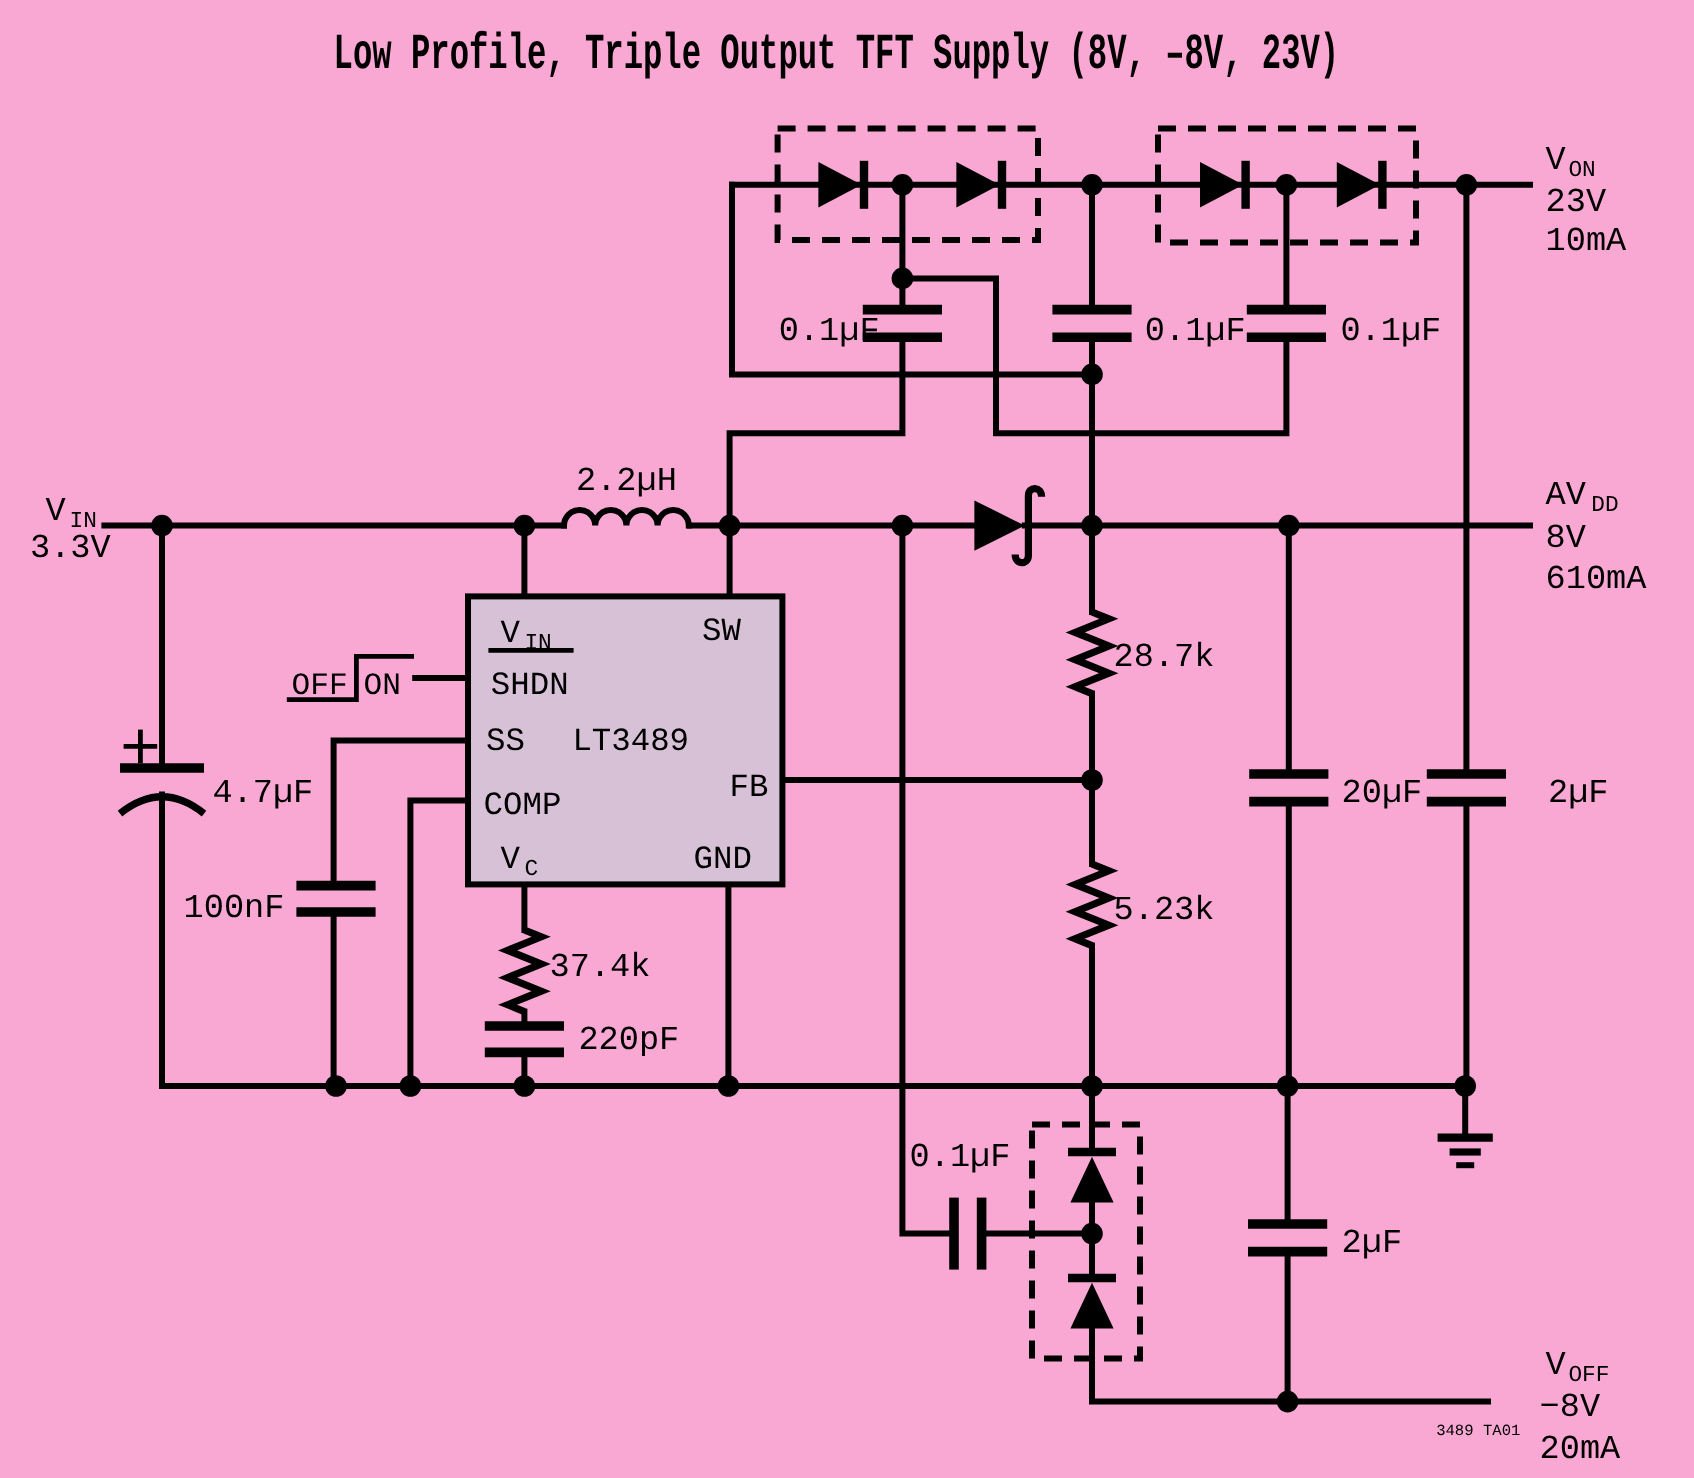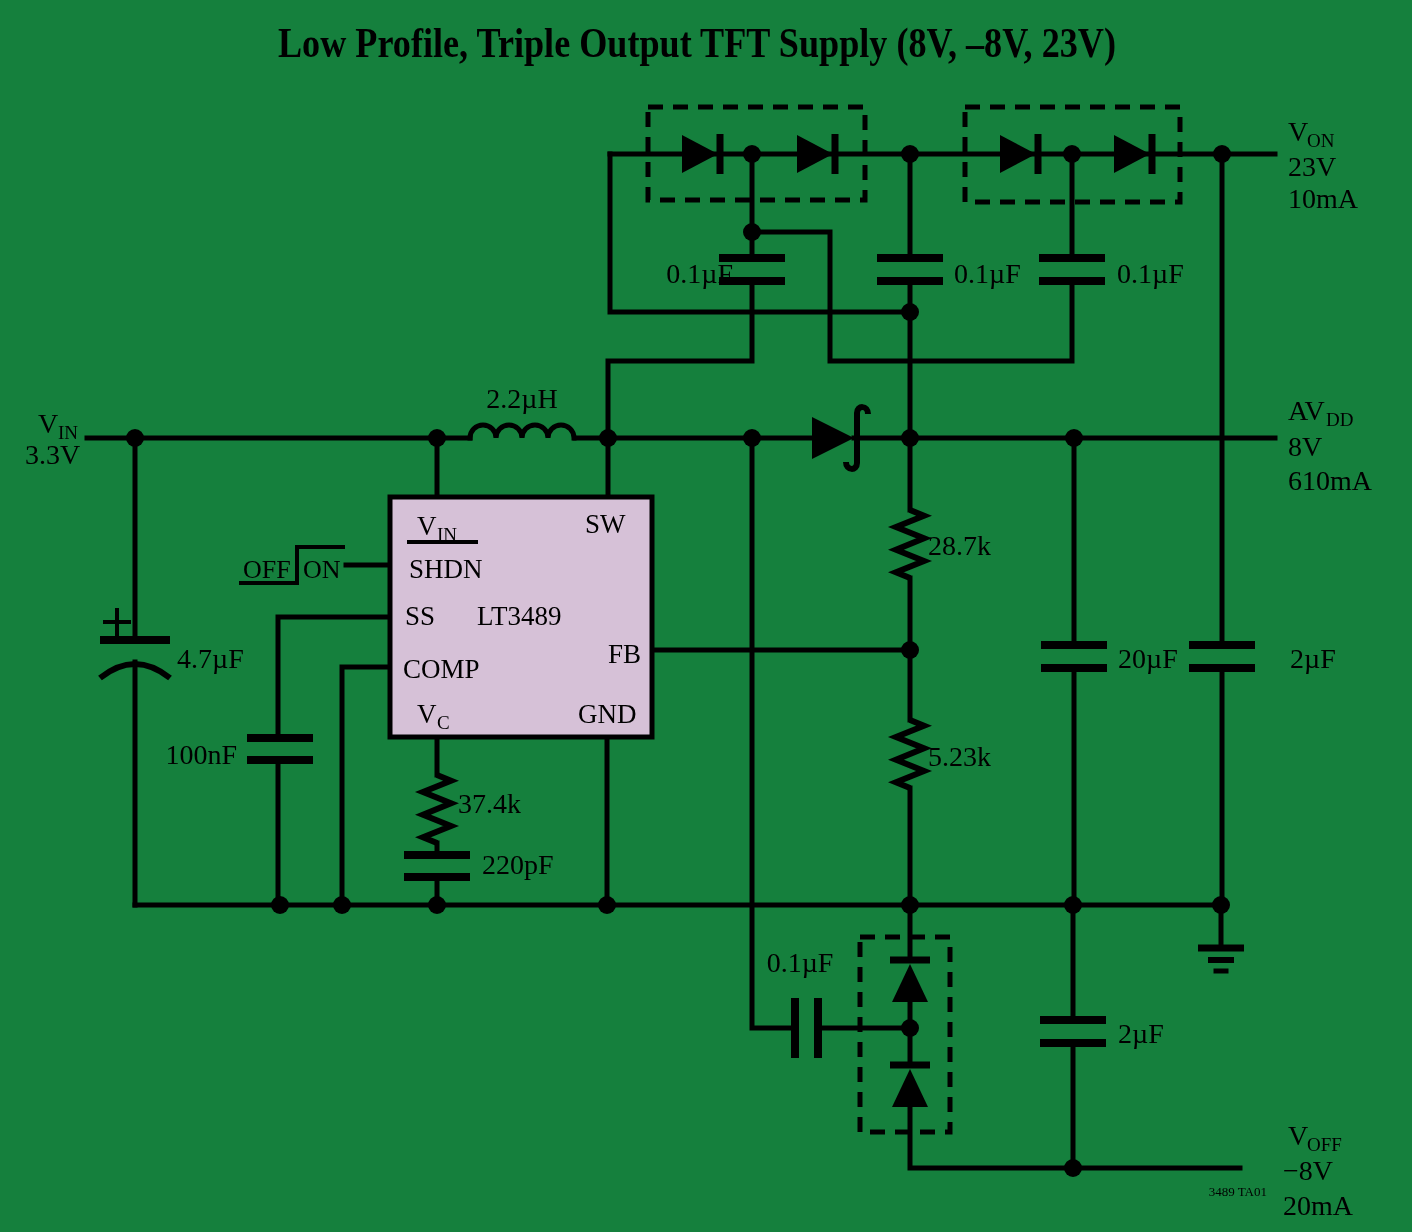--- a/index.html
+++ b/index.html
@@ -1,17 +1,17 @@
 <!DOCTYPE html>
 <html><head>
 <meta charset="utf-8">
 <style>
   html,body{margin:0;padding:0;background:#fff;}
-  #stage{position:relative;width:1412px;height:1232px;background:#15803d;
-         font-family:Liberation Serif, serif;}
+  #stage{position:relative;width:1412px;height:1232px;background:#f9a8d4;
+         font-family:Liberation Mono, monospace;}
   svg{position:absolute;left:0;top:0;}
   .w{stroke:#000;stroke-width:5;fill:none;stroke-linecap:square;stroke-linejoin:miter;}
   .thin{stroke:#000;stroke-width:4;fill:none;stroke-linecap:square;}
   .plate{stroke:#000;stroke-width:8;fill:none;stroke-linecap:butt;}
   .bar{stroke:#000;stroke-width:7;fill:none;stroke-linecap:butt;}
   .res{stroke:#000;stroke-width:6;fill:none;stroke-linejoin:miter;}
   .dash{stroke:#000;stroke-width:5;fill:none;stroke-dasharray:15 10;}
   .dot{fill:#000;stroke:none;}
   .tri{fill:#000;stroke:none;}
   text{fill:#000;}

